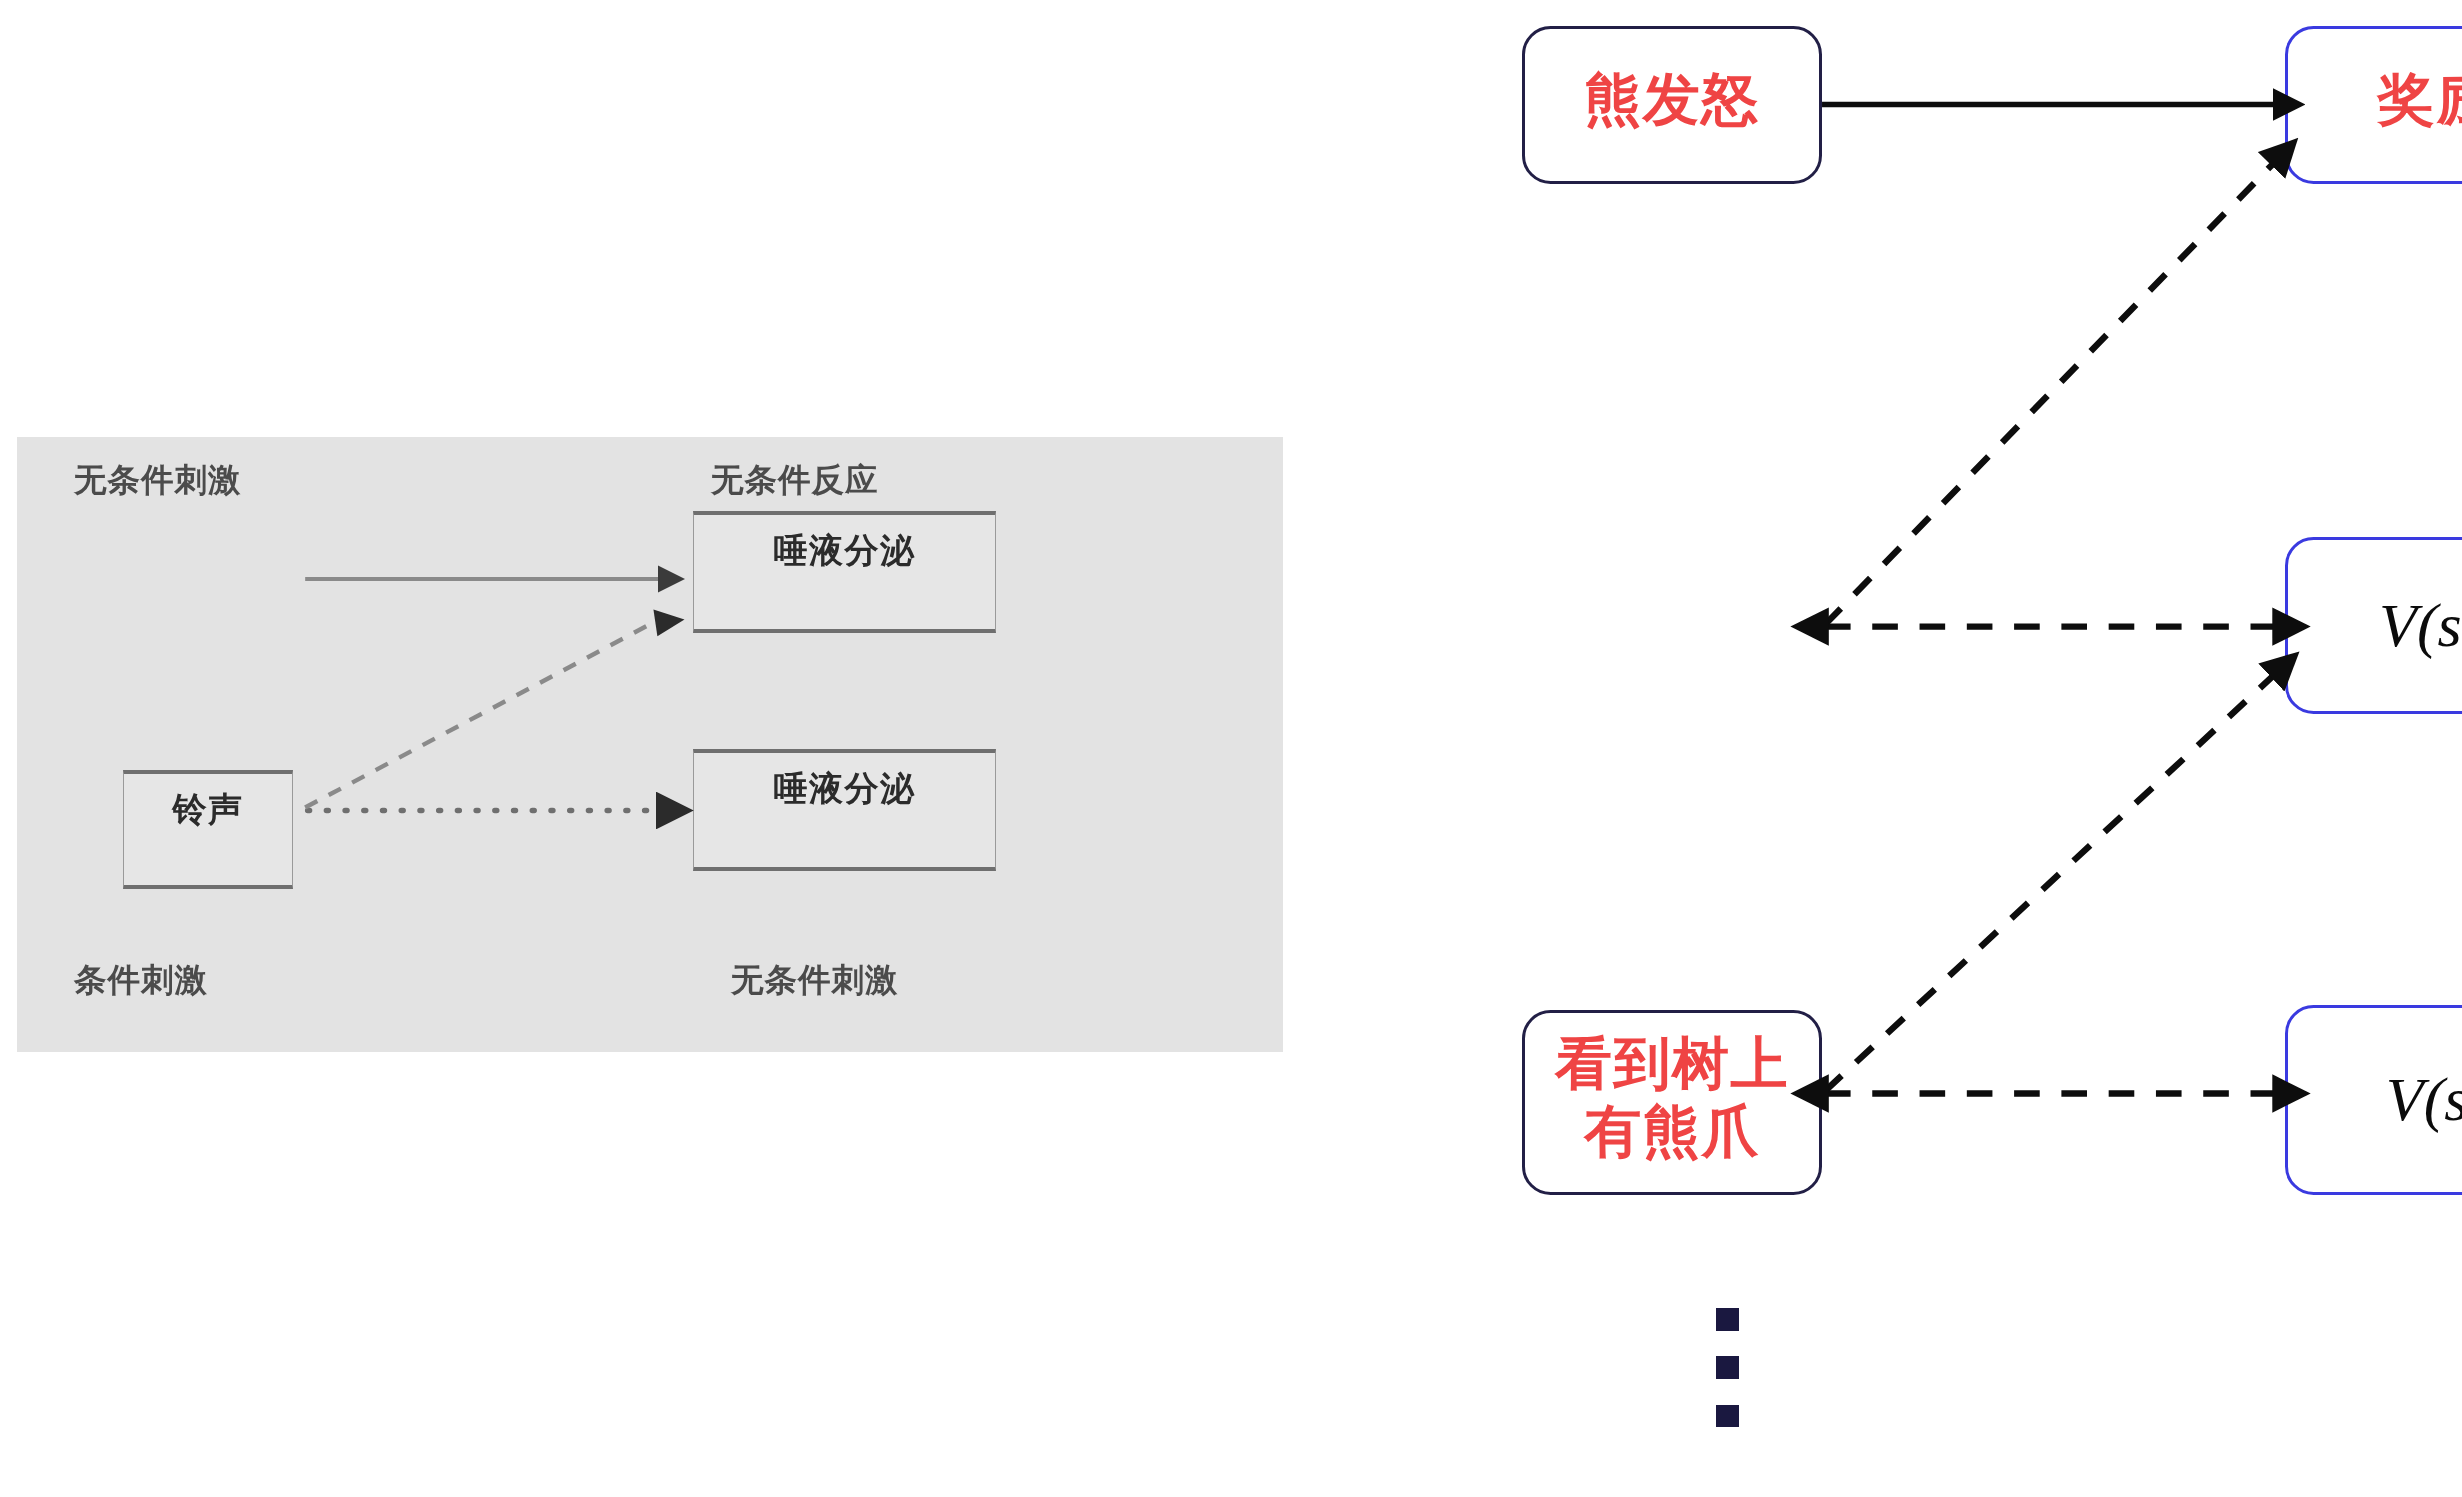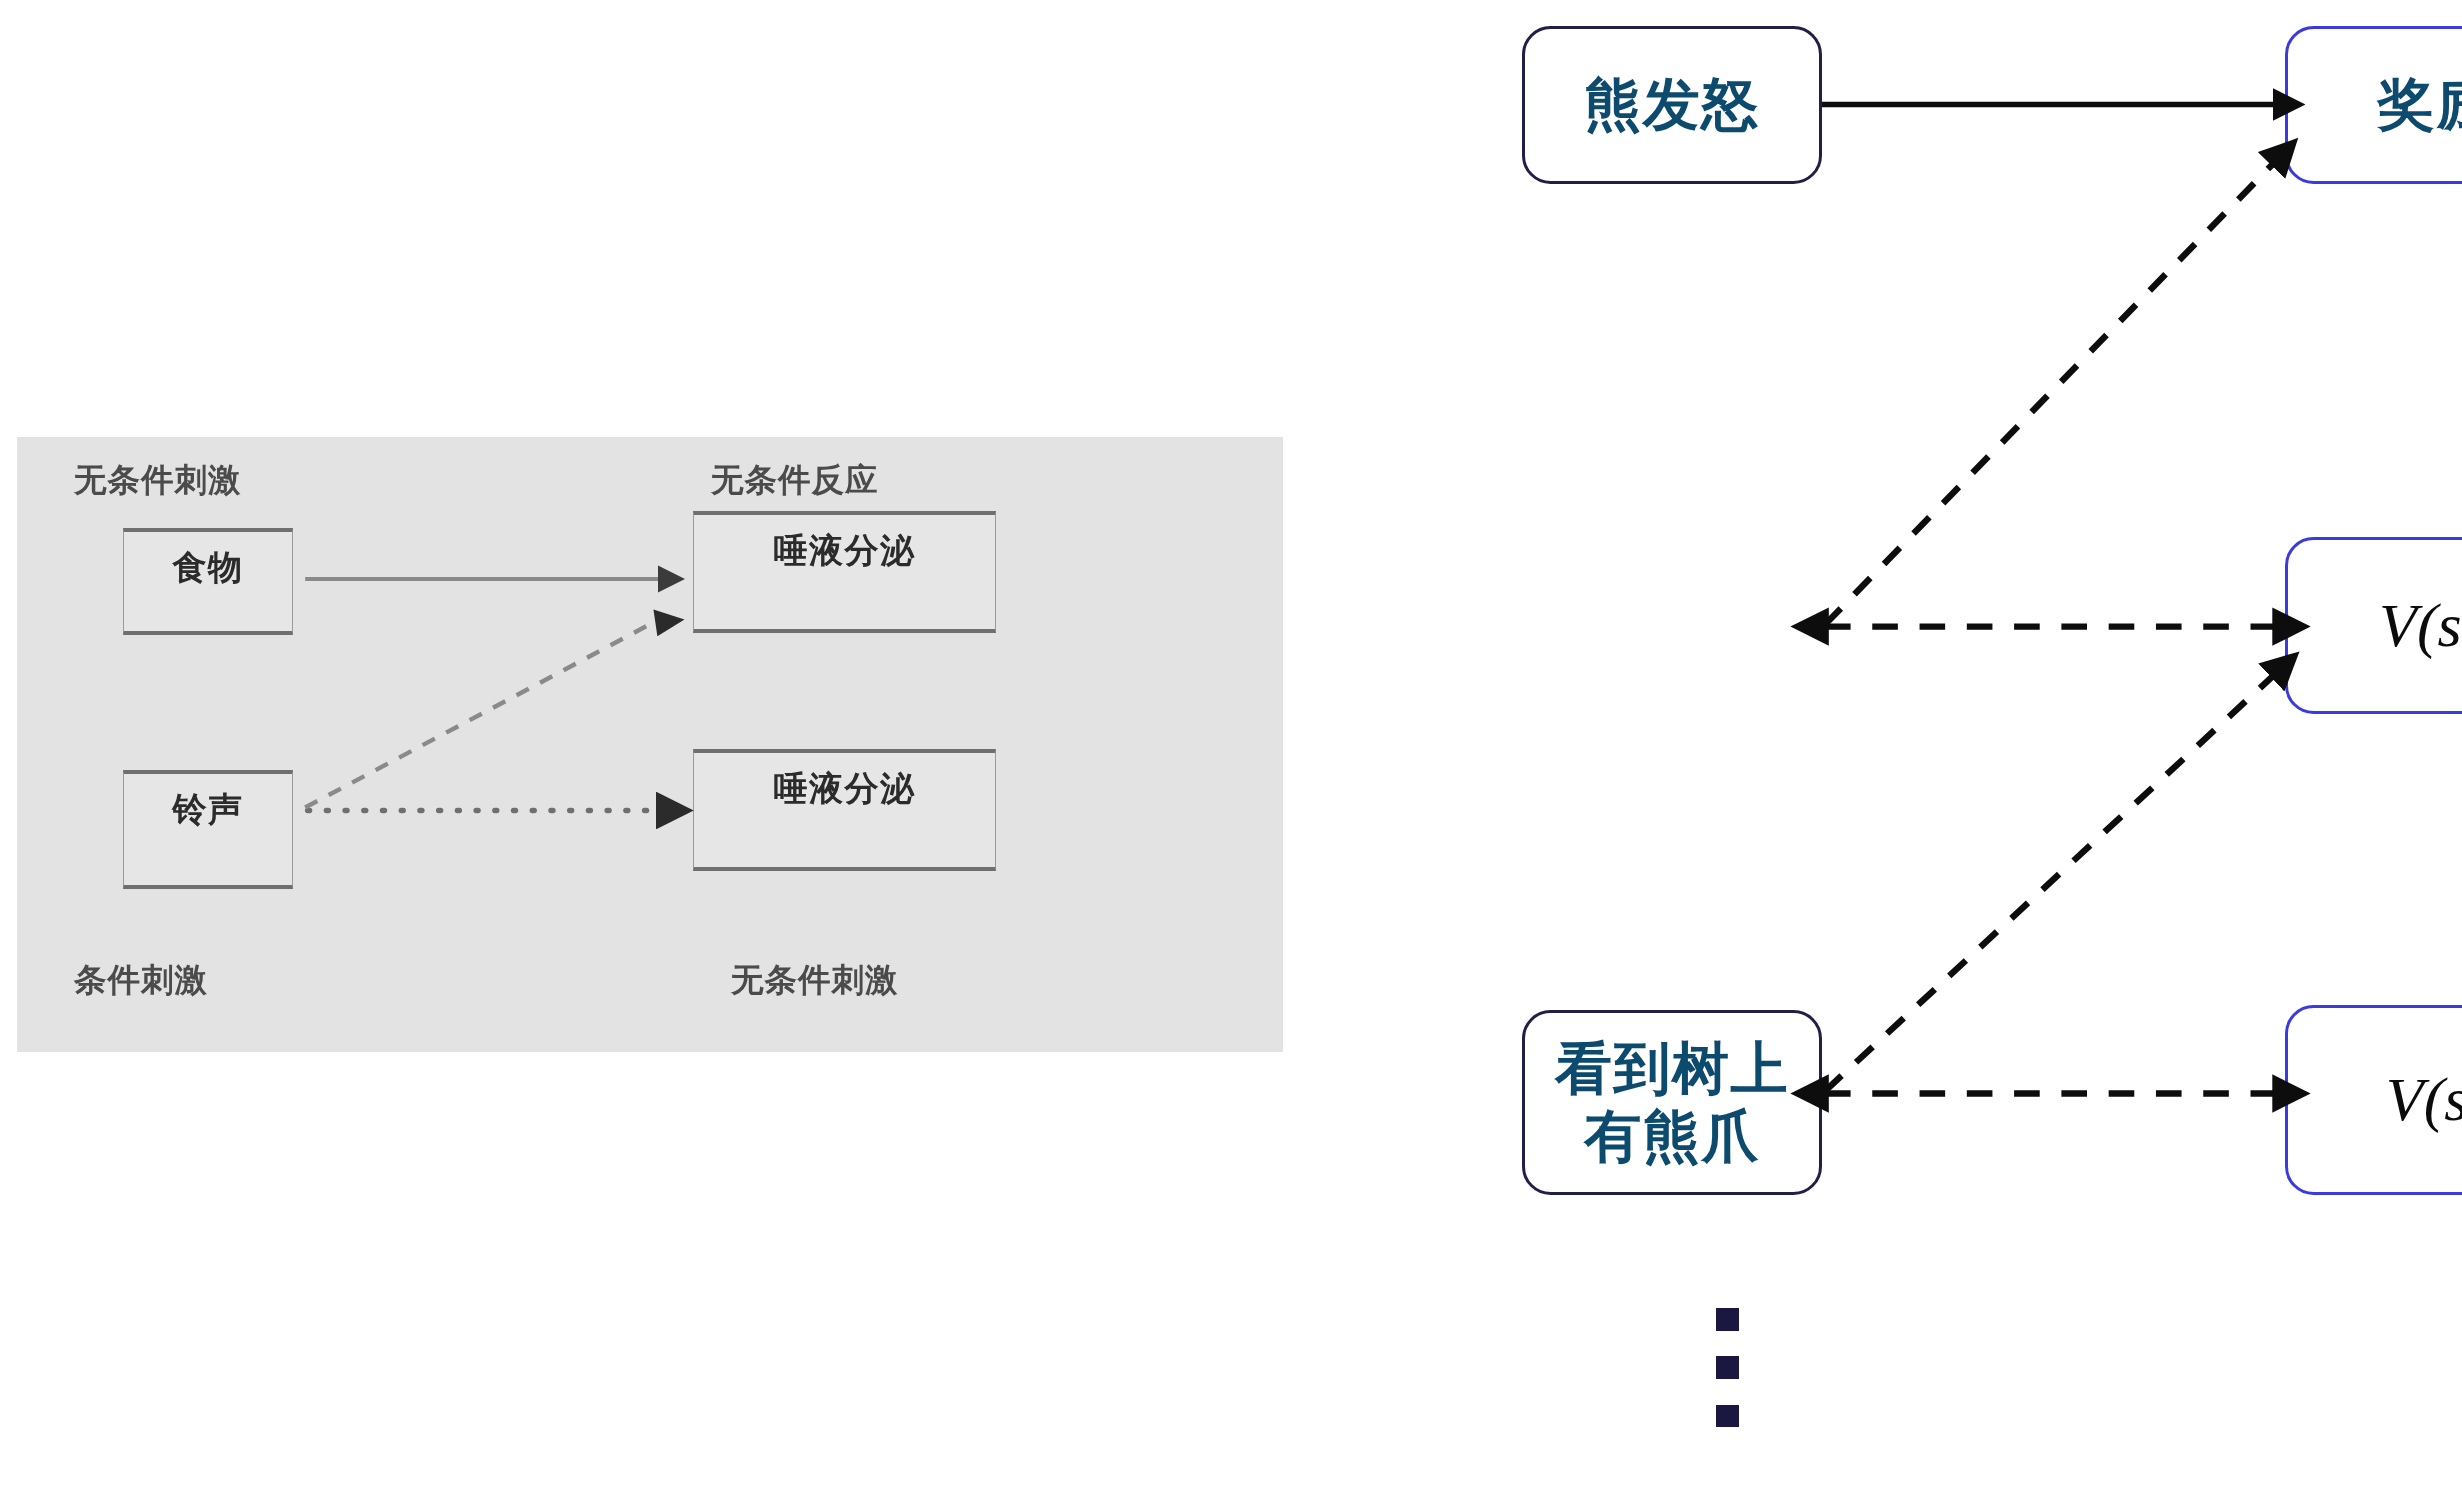--- a/index.html
+++ b/index.html
@@ -48,22 +48,22 @@
 
   .rl-box{
     position:absolute;box-sizing:border-box;background:#ffffff;
     border-radius:28.6px;display:flex;align-items:center;justify-content:center;
     text-align:center;line-height:1.18;
   }
   .rl-box.dark{border:3.4px solid #221f46;}
   .rl-box.blue{border:3.4px solid #3a3ae0;}
 
   .rl-cn{
-    color:#0c4a6e;font-size:57px;font-weight:700;letter-spacing:1.5px;
-    font-family:Liberation Serif, serif;
+    color:#ef4444;font-size:57px;font-weight:700;letter-spacing:1.5px;
+    font-family:Liberation Mono, monospace;
   }
   .rl-cn.bold-strong{font-weight:800;letter-spacing:3px;}
   .rl-math{
     color:#0b0b0b;font-size:62px;font-style:italic;font-weight:400;
     font-family:"Liberation Serif","DejaVu Serif",serif;
   }
 
   #rl-box-anger{left:94px;top:25.6px;width:300px;height:158px;}
   #rl-box-seebear{left:94px;top:547px;width:300px;height:158px;}
   #rl-box-claw{left:94px;top:1010px;width:300px;height:185px;}
@@ -83,23 +83,20 @@
 
 <div class="stage">
 
   <div id="pavlov-panel">
 
     <span class="pv-label" id="pv-ucs-label">无条件刺激</span>
     <span class="pv-label" id="pv-ucr-label">无条件反应</span>
     <span class="pv-label" id="pv-cs-label">条件刺激</span>
     <span class="pv-label" id="pv-cr-label">无条件刺激</span>
 
-    <div class="pv-box" id="pv-box-food">
-      <span>食物</span>
-    </div>
     <div class="pv-box" id="pv-box-bell">
       <span>铃声</span>
     </div>
     <div class="pv-box" id="pv-box-saliva1">
       <span>唾液分泌</span>
     </div>
     <div class="pv-box" id="pv-box-saliva2">
       <span>唾液分泌</span>
     </div>
 

